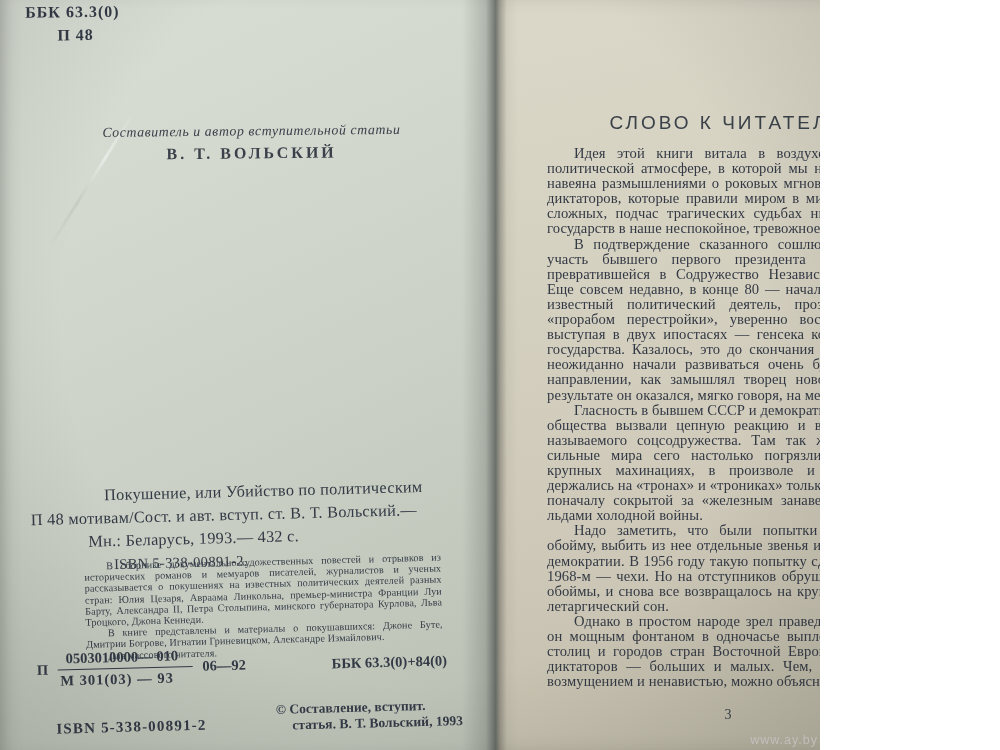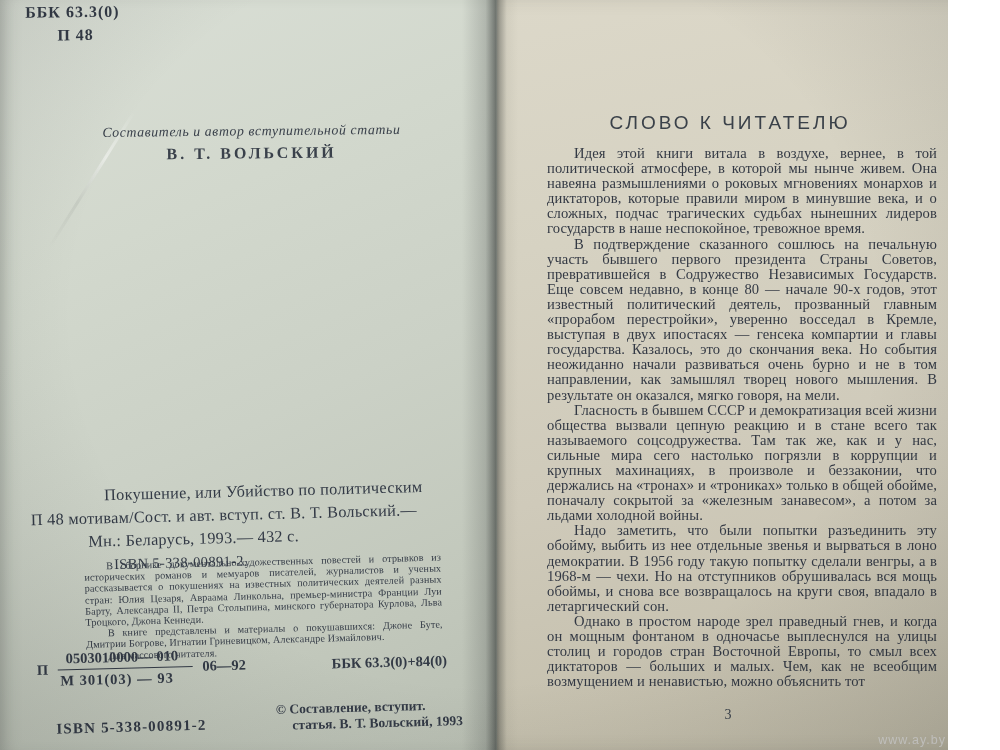--- a/index.html
+++ b/index.html
@@ -1,17 +1,17 @@
 <!DOCTYPE html>
 <html><head>
 <meta charset="utf-8">
 <style>
   html,body{margin:0;padding:0;}
   #photo{
-    position:relative;width:948px;height:750px;overflow:hidden;
+    position:relative;width:820px;height:750px;overflow:hidden;
     background:#171920;
     font-family:"Liberation Serif","DejaVu Serif",serif;
     color:#2e3440;
   }
   
   #left-page{
     position:absolute;left:0;top:0;width:500px;height:750px;
     background:linear-gradient(155deg,#dadfd6 0%,#d2d8cd 30%,#cbd1c6 55%,#c2c8bc 80%,#b9bfb3 100%);
     box-shadow:inset 14px 0 18px -12px rgba(90,95,90,.45);
   }

